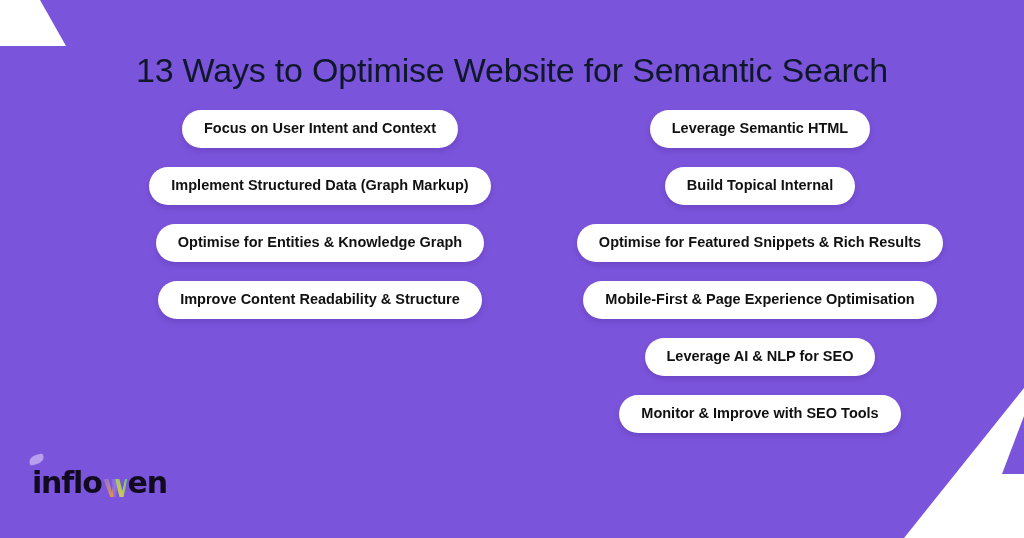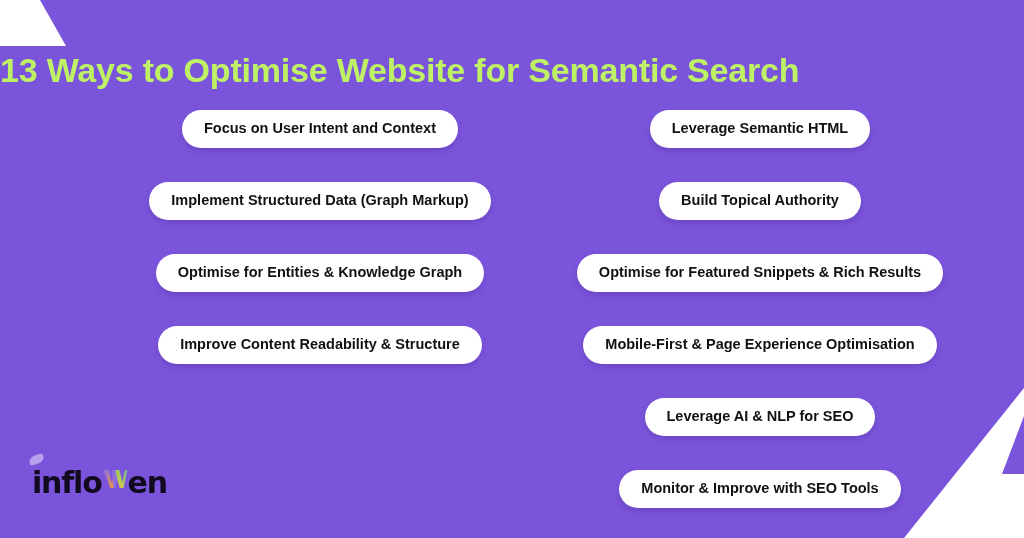--- a/index.html
+++ b/index.html
@@ -63,23 +63,24 @@
     clip-path: polygon(100% 0, 100% 100%, 0 100%);
     z-index: 3;
   }
 
   
   .title {
     position: absolute;
     left: 0;
     top: 48px;
     width: 1024px;
-    color: #bef264;
+    text-align: center;
+    color: #0f172a;
     font-size: 34px;
-    font-weight: 700;
+    font-weight: 400;
     letter-spacing: -0.2px;
     line-height: 44px;
     z-index: 4;
     white-space: nowrap;
   }
 
   
   .columns {
     position: absolute;
     left: 0;
@@ -87,21 +88,21 @@
     width: 1024px;
     height: 400px;
     z-index: 4;
   }
   .col {
     position: absolute;
     top: 0;
     display: flex;
     flex-direction: column;
     align-items: center;
-    gap: 34px;
+    gap: 19px;
   }
   .col-left {
     left: 40px;
     width: 560px;
     align-items: center;
   }
   .col-right {
     left: 520px;
     width: 480px;
     align-items: center;
@@ -126,21 +127,21 @@
     left: 32px;
     bottom: 40px;
     z-index: 5;
     display: flex;
     align-items: flex-end;
     height: 34px;
   }
   .logo-wrap {
     position: relative;
     display: inline-flex;
-    align-items: flex-start;
+    align-items: flex-end;
   }
   .logo-text {
     font-family: "DejaVu Sans", sans-serif;
     font-size: 30px;
     font-weight: 700;
     color: #120b1f;
     letter-spacing: -1.2px;
     line-height: 30px;
   }
   .logo-swoosh {
@@ -179,21 +180,21 @@
 
     <div class="col col-left">
       <div class="pill">Focus on User Intent and Context</div>
       <div class="pill">Implement Structured Data (Graph Markup)</div>
       <div class="pill">Optimise for Entities &amp; Knowledge Graph</div>
       <div class="pill">Improve Content Readability &amp; Structure</div>
     </div>
 
     <div class="col col-right">
       <div class="pill">Leverage Semantic HTML</div>
-      <div class="pill">Build Topical Authority</div>
+      <div class="pill">Build Topical Internal</div>
       <div class="pill">Optimise for Featured Snippets &amp; Rich Results</div>
       <div class="pill">Mobile-First &amp; Page Experience Optimisation</div>
       <div class="pill">Leverage AI &amp; NLP for SEO</div>
       <div class="pill">Monitor &amp; Improve with SEO Tools</div>
     </div>
 
   </div>
 
   <div class="logo">
     <div class="logo-wrap">

